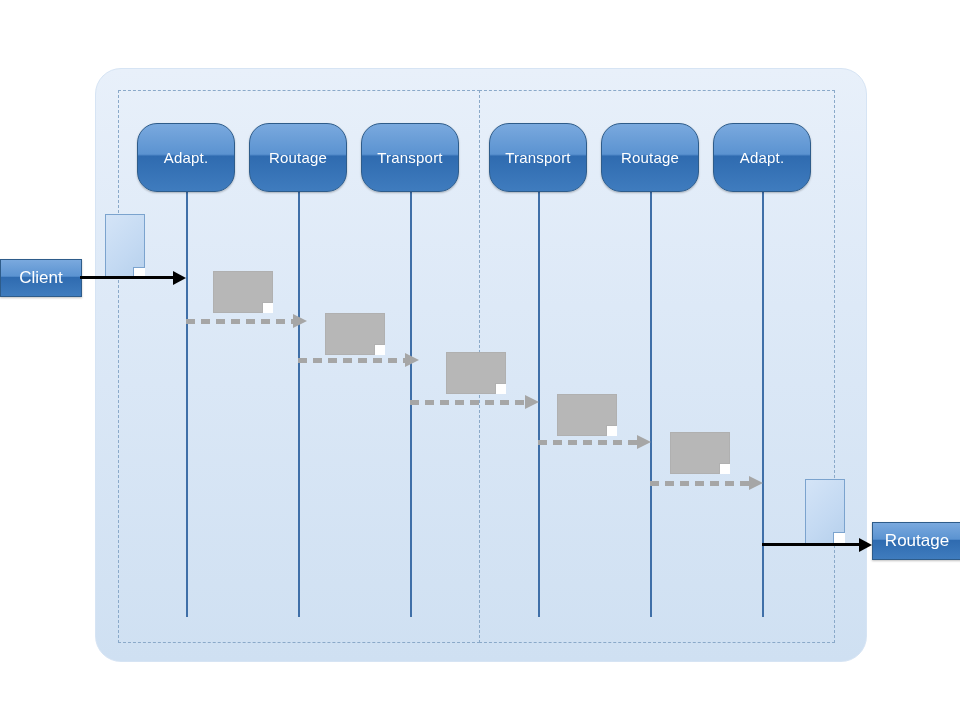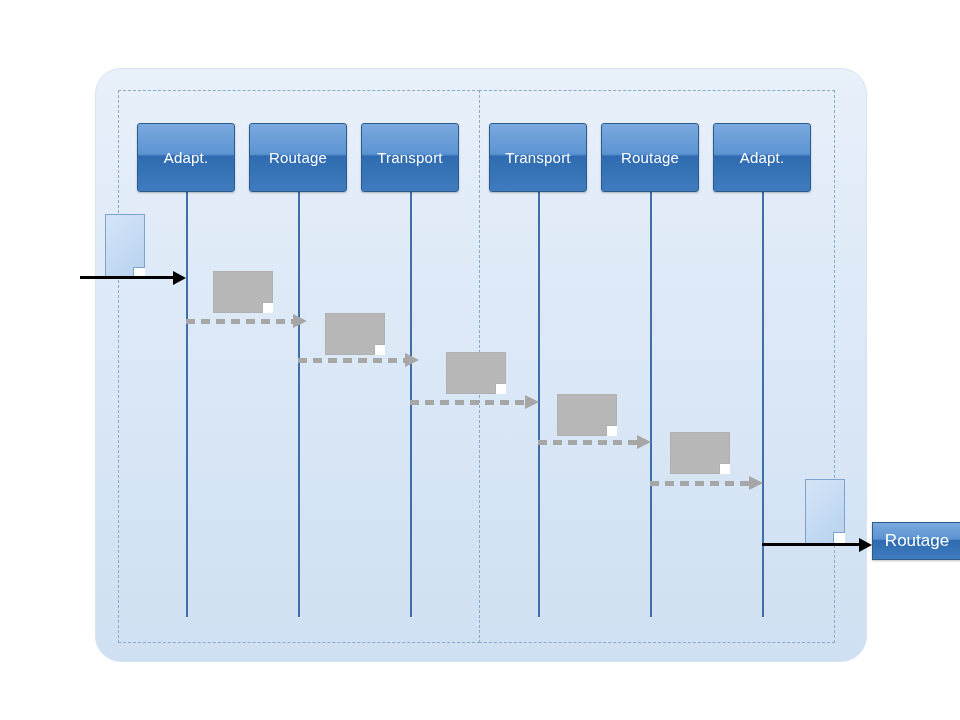--- a/index.html
+++ b/index.html
@@ -42,21 +42,21 @@
     position: absolute;
     width: 2px;
     background: #3f6fa8;
   }
 
   
   .node-box {
     position: absolute;
     width: 96px;
     height: 67px;
-    border-radius: 3px;
+    border-radius: 20px;
     border: 1px solid #2e5c8a;
     background: linear-gradient(180deg, #7aa9de 0%, #5b93d1 45%, #2f6bb0 48%, #3f7cbe 100%);
     box-shadow: 0 1px 2px rgba(0,0,0,0.25);
     color: #ffffff;
     display: flex;
     align-items: center;
     justify-content: center;
     font-size: 15px;
     font-weight: 400;
     letter-spacing: 0.2px;
@@ -186,20 +186,23 @@
     <span>Transport</span>
   </div>
   <div class="node-box" style="left:601px; top:123px;">
     <span>Routage</span>
   </div>
   <div class="node-box" style="left:713px; top:123px;">
     <span>Adapt.</span>
   </div>
 
   <div class="doc-blue" style="left:105px; top:214px;"></div>
+  <div class="end-box client-box">
+    <span>Client</span>
+  </div>
   <div class="arrow-solid" style="left:80px; top:276px; width:94px;"></div>
 
   <div class="doc-grey" style="left:213px; top:271px; width:58px; height:40px;"></div>
   <div class="arrow-dashed" style="left:186px; top:319px; width:108px;"></div>
 
   <div class="doc-grey" style="left:325px; top:313px; width:58px; height:40px;"></div>
   <div class="arrow-dashed" style="left:298px; top:358px; width:108px;"></div>
 
   <div class="doc-grey" style="left:446px; top:352px; width:58px; height:40px;"></div>
   <div class="arrow-dashed" style="left:410px; top:400px; width:116px;"></div>

